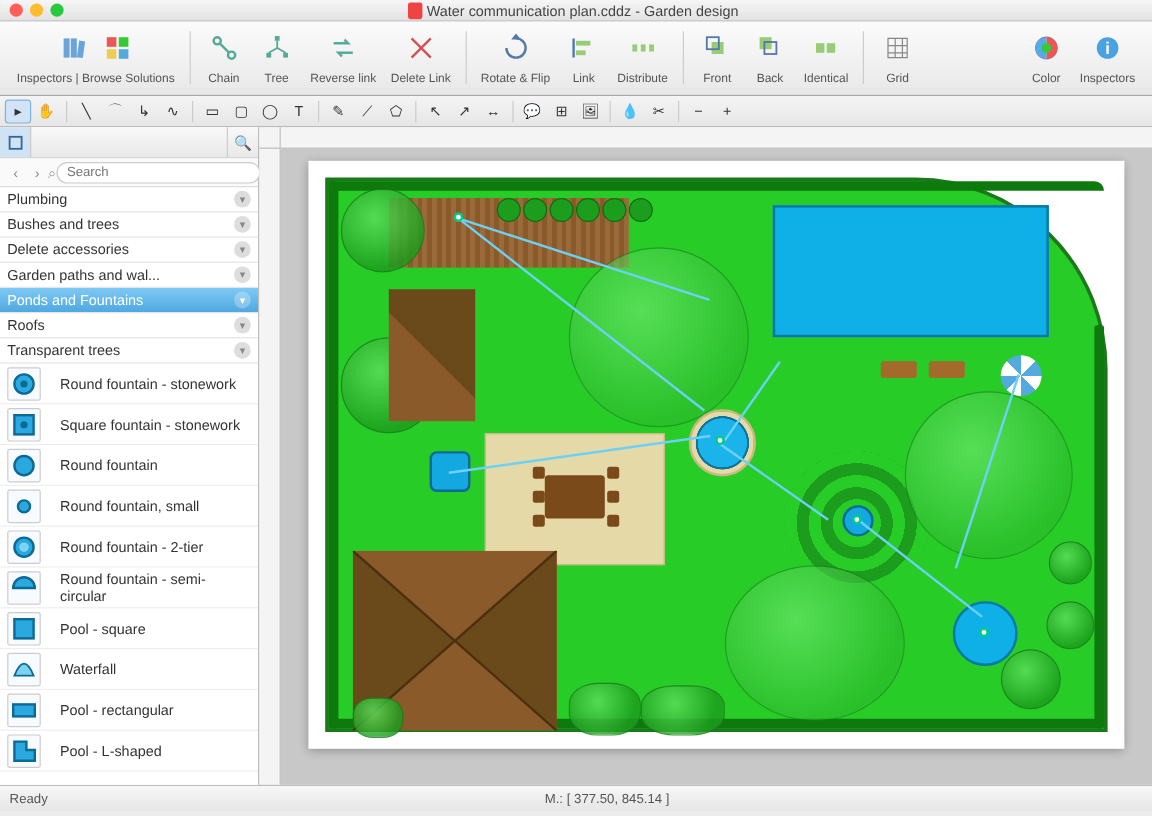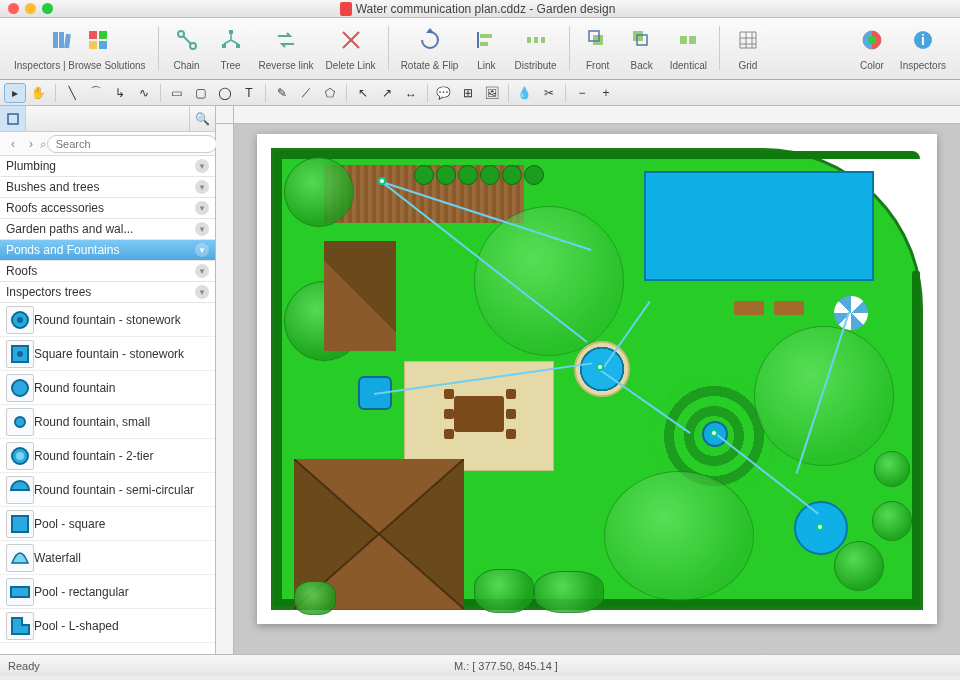--- a/index.html
+++ b/index.html
@@ -42,21 +42,21 @@
   .sb-nav { display:flex; gap:4px; padding-right:2px;}
   .sb-nav span{width:14px;height:14px;display:flex;align-items:center;justify-content:center;color:#888;cursor:pointer;}
   
   .cat-list { }
   .cat { height: 21px; display:flex; align-items:center; padding:0 6px; border-bottom:1px solid #e4e4e4; cursor:pointer; font-size:12px; position:relative;}
   .cat .disc { width:14px; height:14px; border-radius:50%; background:#ddd; color:#888; font-size:9px; display:flex; align-items:center; justify-content:center; margin-left:auto;}
   .cat.selected { background: linear-gradient(#7ec9f5,#4fa8e0); color:#fff; font-weight:500;}
   .cat.selected .disc{ background:#fff4; color:#fff;}
   
   .lib-list { flex:1; overflow-y:auto; background:#fff; }
-  .lib-item { height: 34px; display:flex; align-items:center; padding:0 6px; gap:0; border-bottom:1px solid #eee; cursor:pointer; font-size:12px;}
+  .lib-item { height: 34px; display:flex; align-items:center; padding:0 6px; gap:16px; border-bottom:1px solid #eee; cursor:pointer; font-size:12px;}
   .lib-thumb { width:28px; height:28px; border:1px solid #ccc; border-radius:2px; background:#f7fbff; display:flex; align-items:center; justify-content:center; flex:0 0 28px;}
   .lib-thumb svg{width:22px;height:22px;}
   
   
   .canvas-wrap { flex:1; display:flex; flex-direction:column; background:#dcdcdc; }
   .ruler-corner{width:18px;height:18px;background:#f4f4f4;border-right:1px solid #bbb;border-bottom:1px solid #bbb;}
   .ruler-h{height:18px;background:#f4f4f4;border-bottom:1px solid #bbb;}
   .ruler-v{width:18px;background:#f4f4f4;border-right:1px solid #bbb;}
   .canvas-row{display:flex;flex:1;overflow:hidden;}
   .ruler-top-row{display:flex;}
@@ -342,37 +342,37 @@
     <div class="cat-list" id="cat-list">
         <div class="cat">
           <span>Plumbing</span>
           <span class="disc">▾</span>
         </div>
         <div class="cat">
           <span>Bushes and trees</span>
           <span class="disc">▾</span>
         </div>
         <div class="cat">
-          <span>Roofs accessories</span>
+          <span>Delete accessories</span>
           <span class="disc">▾</span>
         </div>
         <div class="cat">
           <span>Garden paths and wal...</span>
           <span class="disc">▾</span>
         </div>
         <div class="cat selected">
           <span>Ponds and Fountains</span>
           <span class="disc">▾</span>
         </div>
         <div class="cat">
           <span>Roofs</span>
           <span class="disc">▾</span>
         </div>
         <div class="cat">
-          <span>Inspectors trees</span>
+          <span>Transparent trees</span>
           <span class="disc">▾</span>
         </div>
       </div>
 
     <div class="lib-list" id="lib-list">
         <div class="lib-item">
           <div class="lib-thumb">
             <svg viewBox="0 0 22 22">
               <circle cx="11" cy="11" r="8" fill="#2aa9e0" stroke="#0c6a94" stroke-width="2"></circle>
               <circle cx="11" cy="11" r="3" fill="#0c6a94"></circle>

